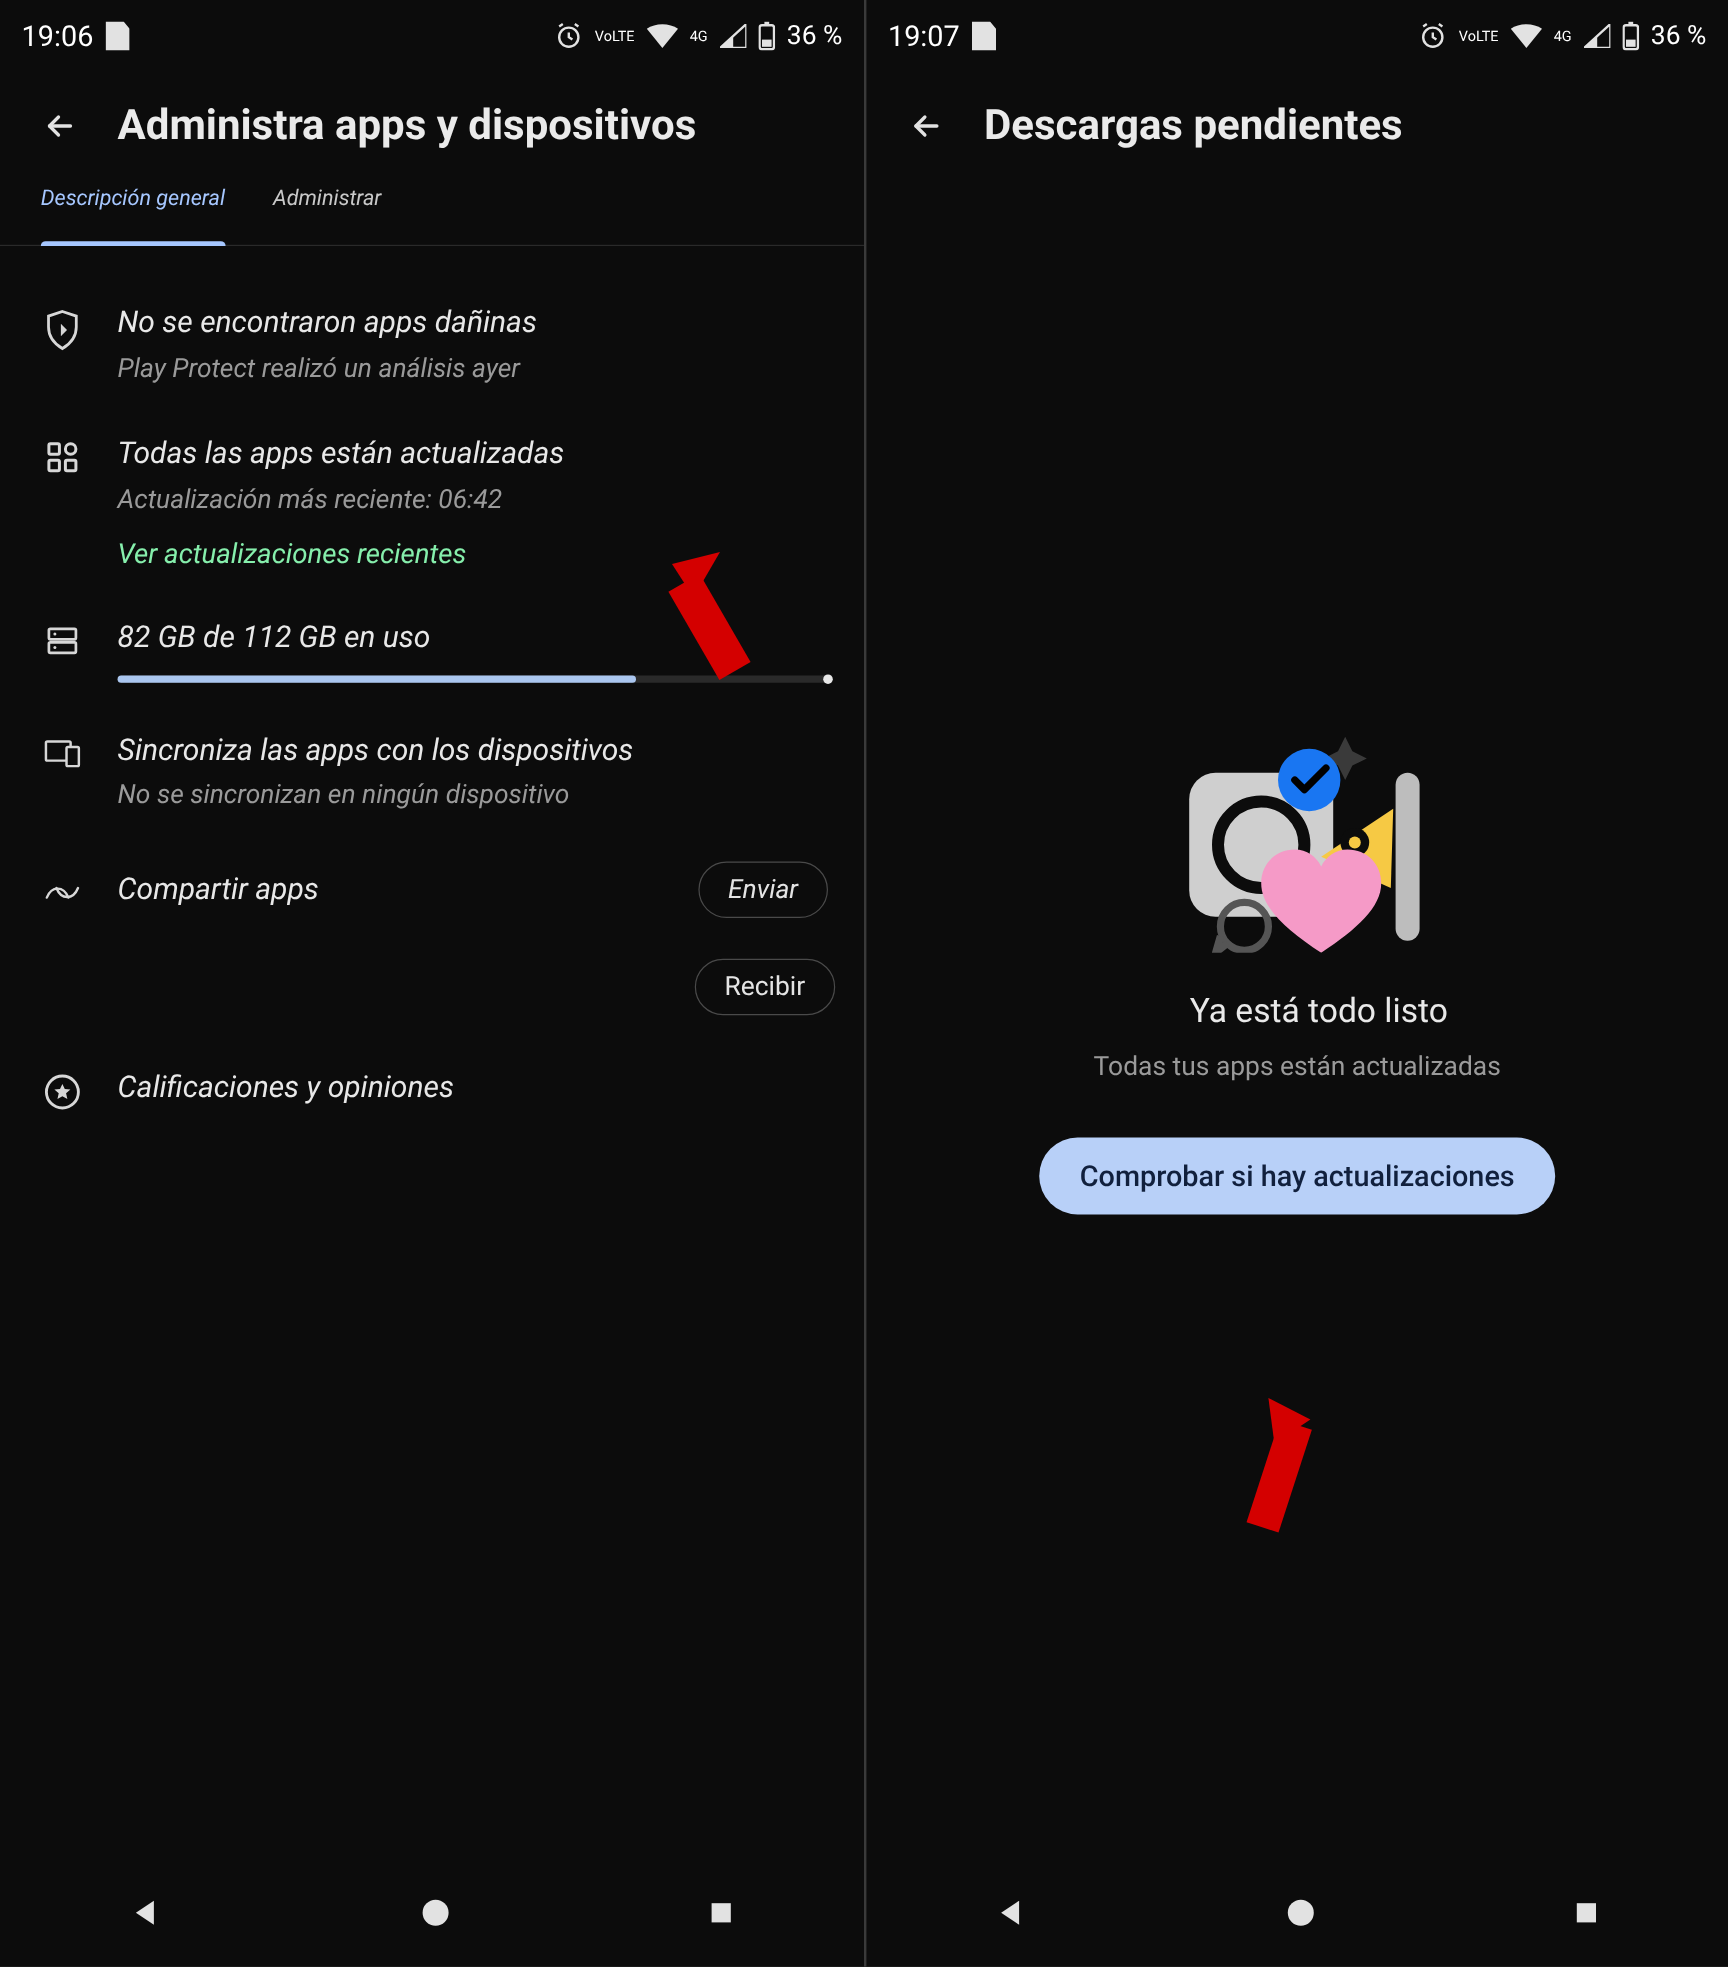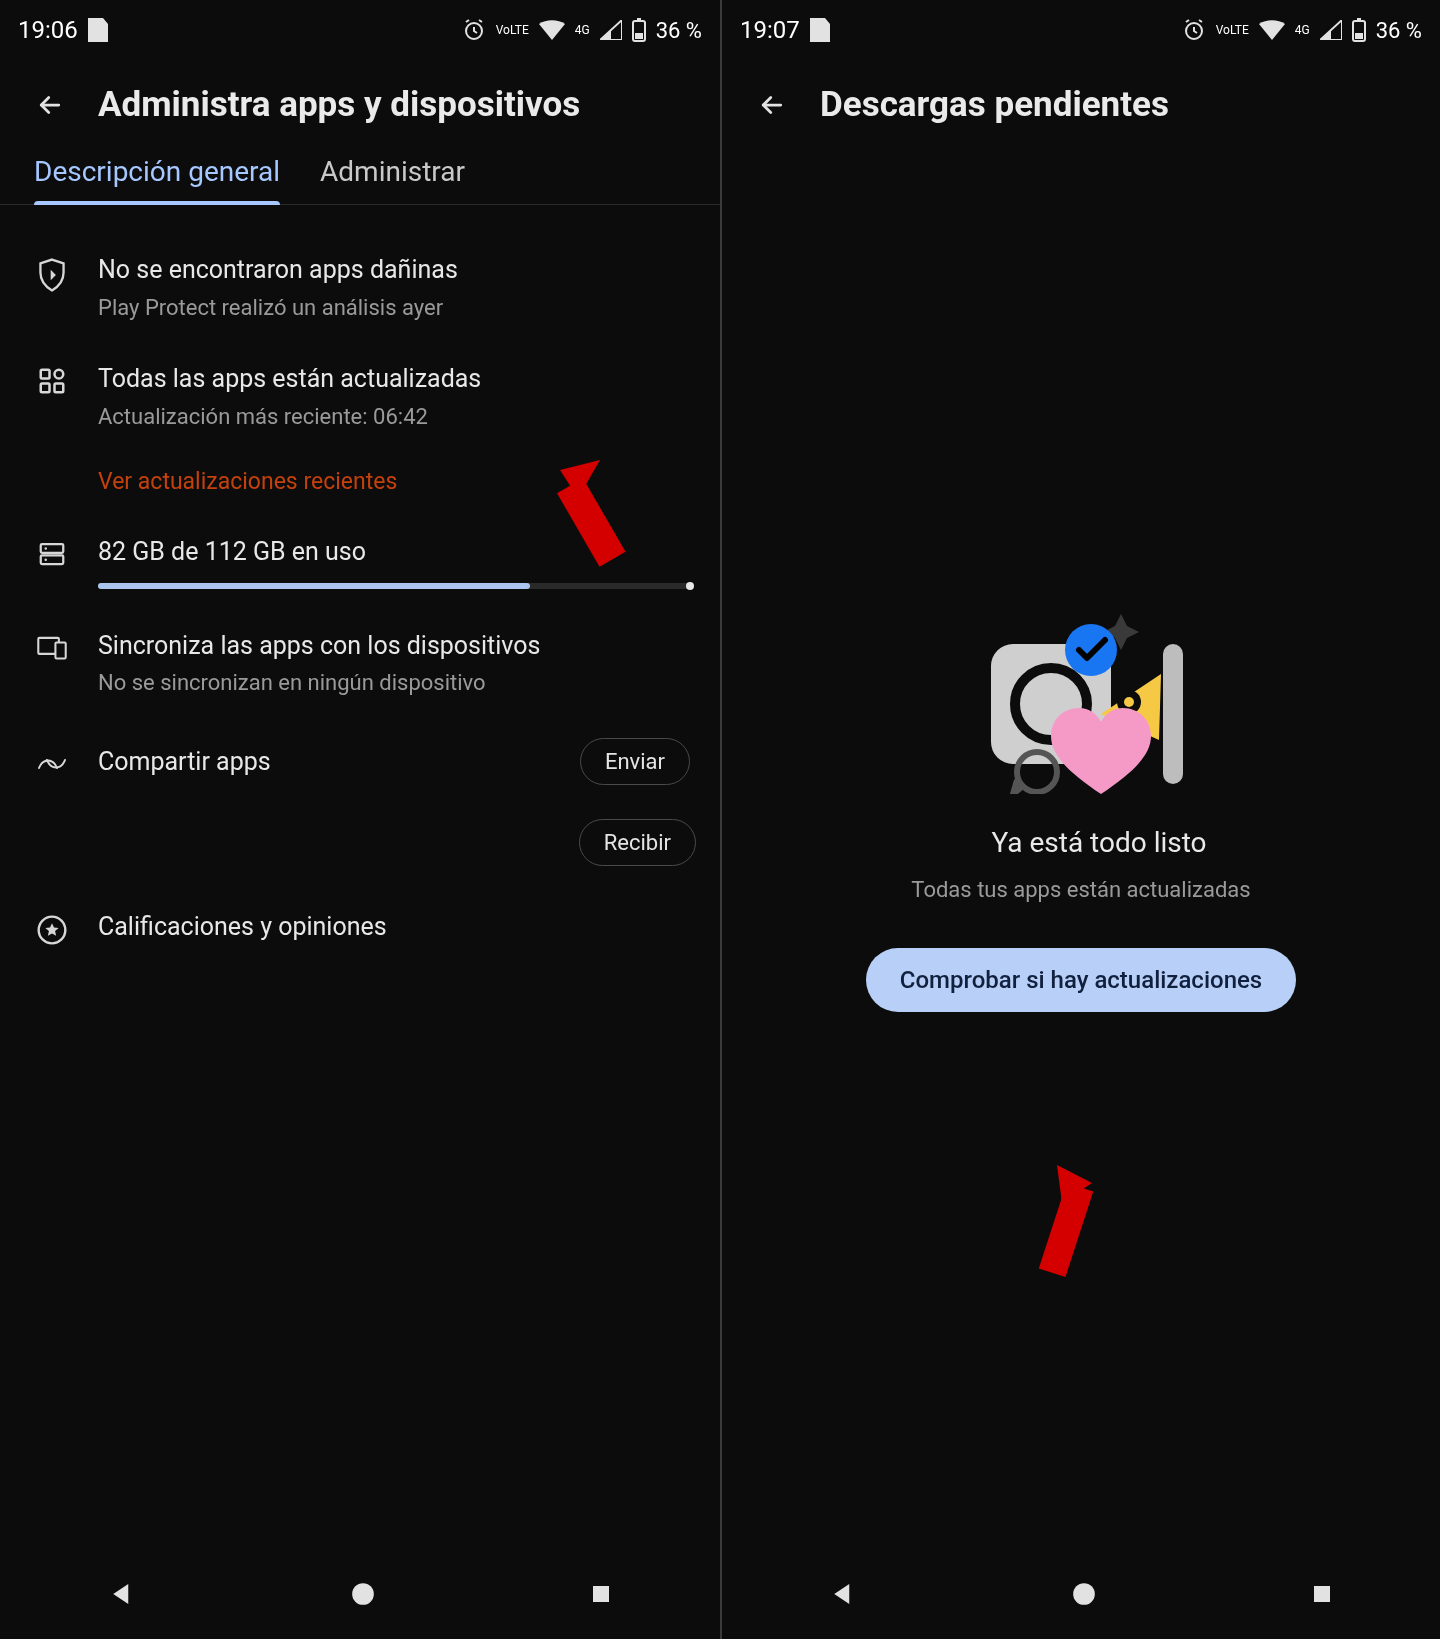--- a/index.html
+++ b/index.html
@@ -59,24 +59,25 @@
     font-weight: 700;
   }
   
   .tabs {
     display: flex;
     gap: 40px;
     padding: 18px 34px 0 34px;
     border-bottom: 1px solid #2a2a2a;
   }
   .tab {
-    padding-bottom: 16px;
-    font-size: 28px;
+    padding-bottom: 28px;
+    font-size: 18px;
     color: #c9c9c9;
     position: relative;
+    font-style: italic;
   }
   .tab.active {
     color: #a6c7ff;
   }
   .tab.active::after {
     content: "";
     position: absolute;
     left: 0; right: 0; bottom: -1px;
     height: 4px;
     background: #a6c7ff;
@@ -90,24 +91,24 @@
     padding: 20px 6px;
     align-items: flex-start;
   }
   .section .icon-col {
     width: 44px;
     display: flex;
     justify-content: center;
     padding-top: 4px;
     flex-shrink: 0;
   }
-  .section .text-col { flex: 1; }
+  .section .text-col { flex: 1; font-style: italic; }
   .line-title { font-size: 25px; color: #e8e8e8; line-height: 1.35; }
   .line-sub   { font-size: 22px; color: #9a9a9a; margin-top: 6px; line-height: 1.35; }
-  .line-link  { font-size: 23px; color: #c2410c; margin-top: 36px; }
+  .line-link  { font-size: 23px; color: #86efac; margin-top: 16px; }
   .progress {
     margin-top: 14px;
     height: 6px;
     background: #2a2a2a;
     border-radius: 3px;
     position: relative;
     overflow: visible;
   }
   .progress-fill {
     height: 100%;

